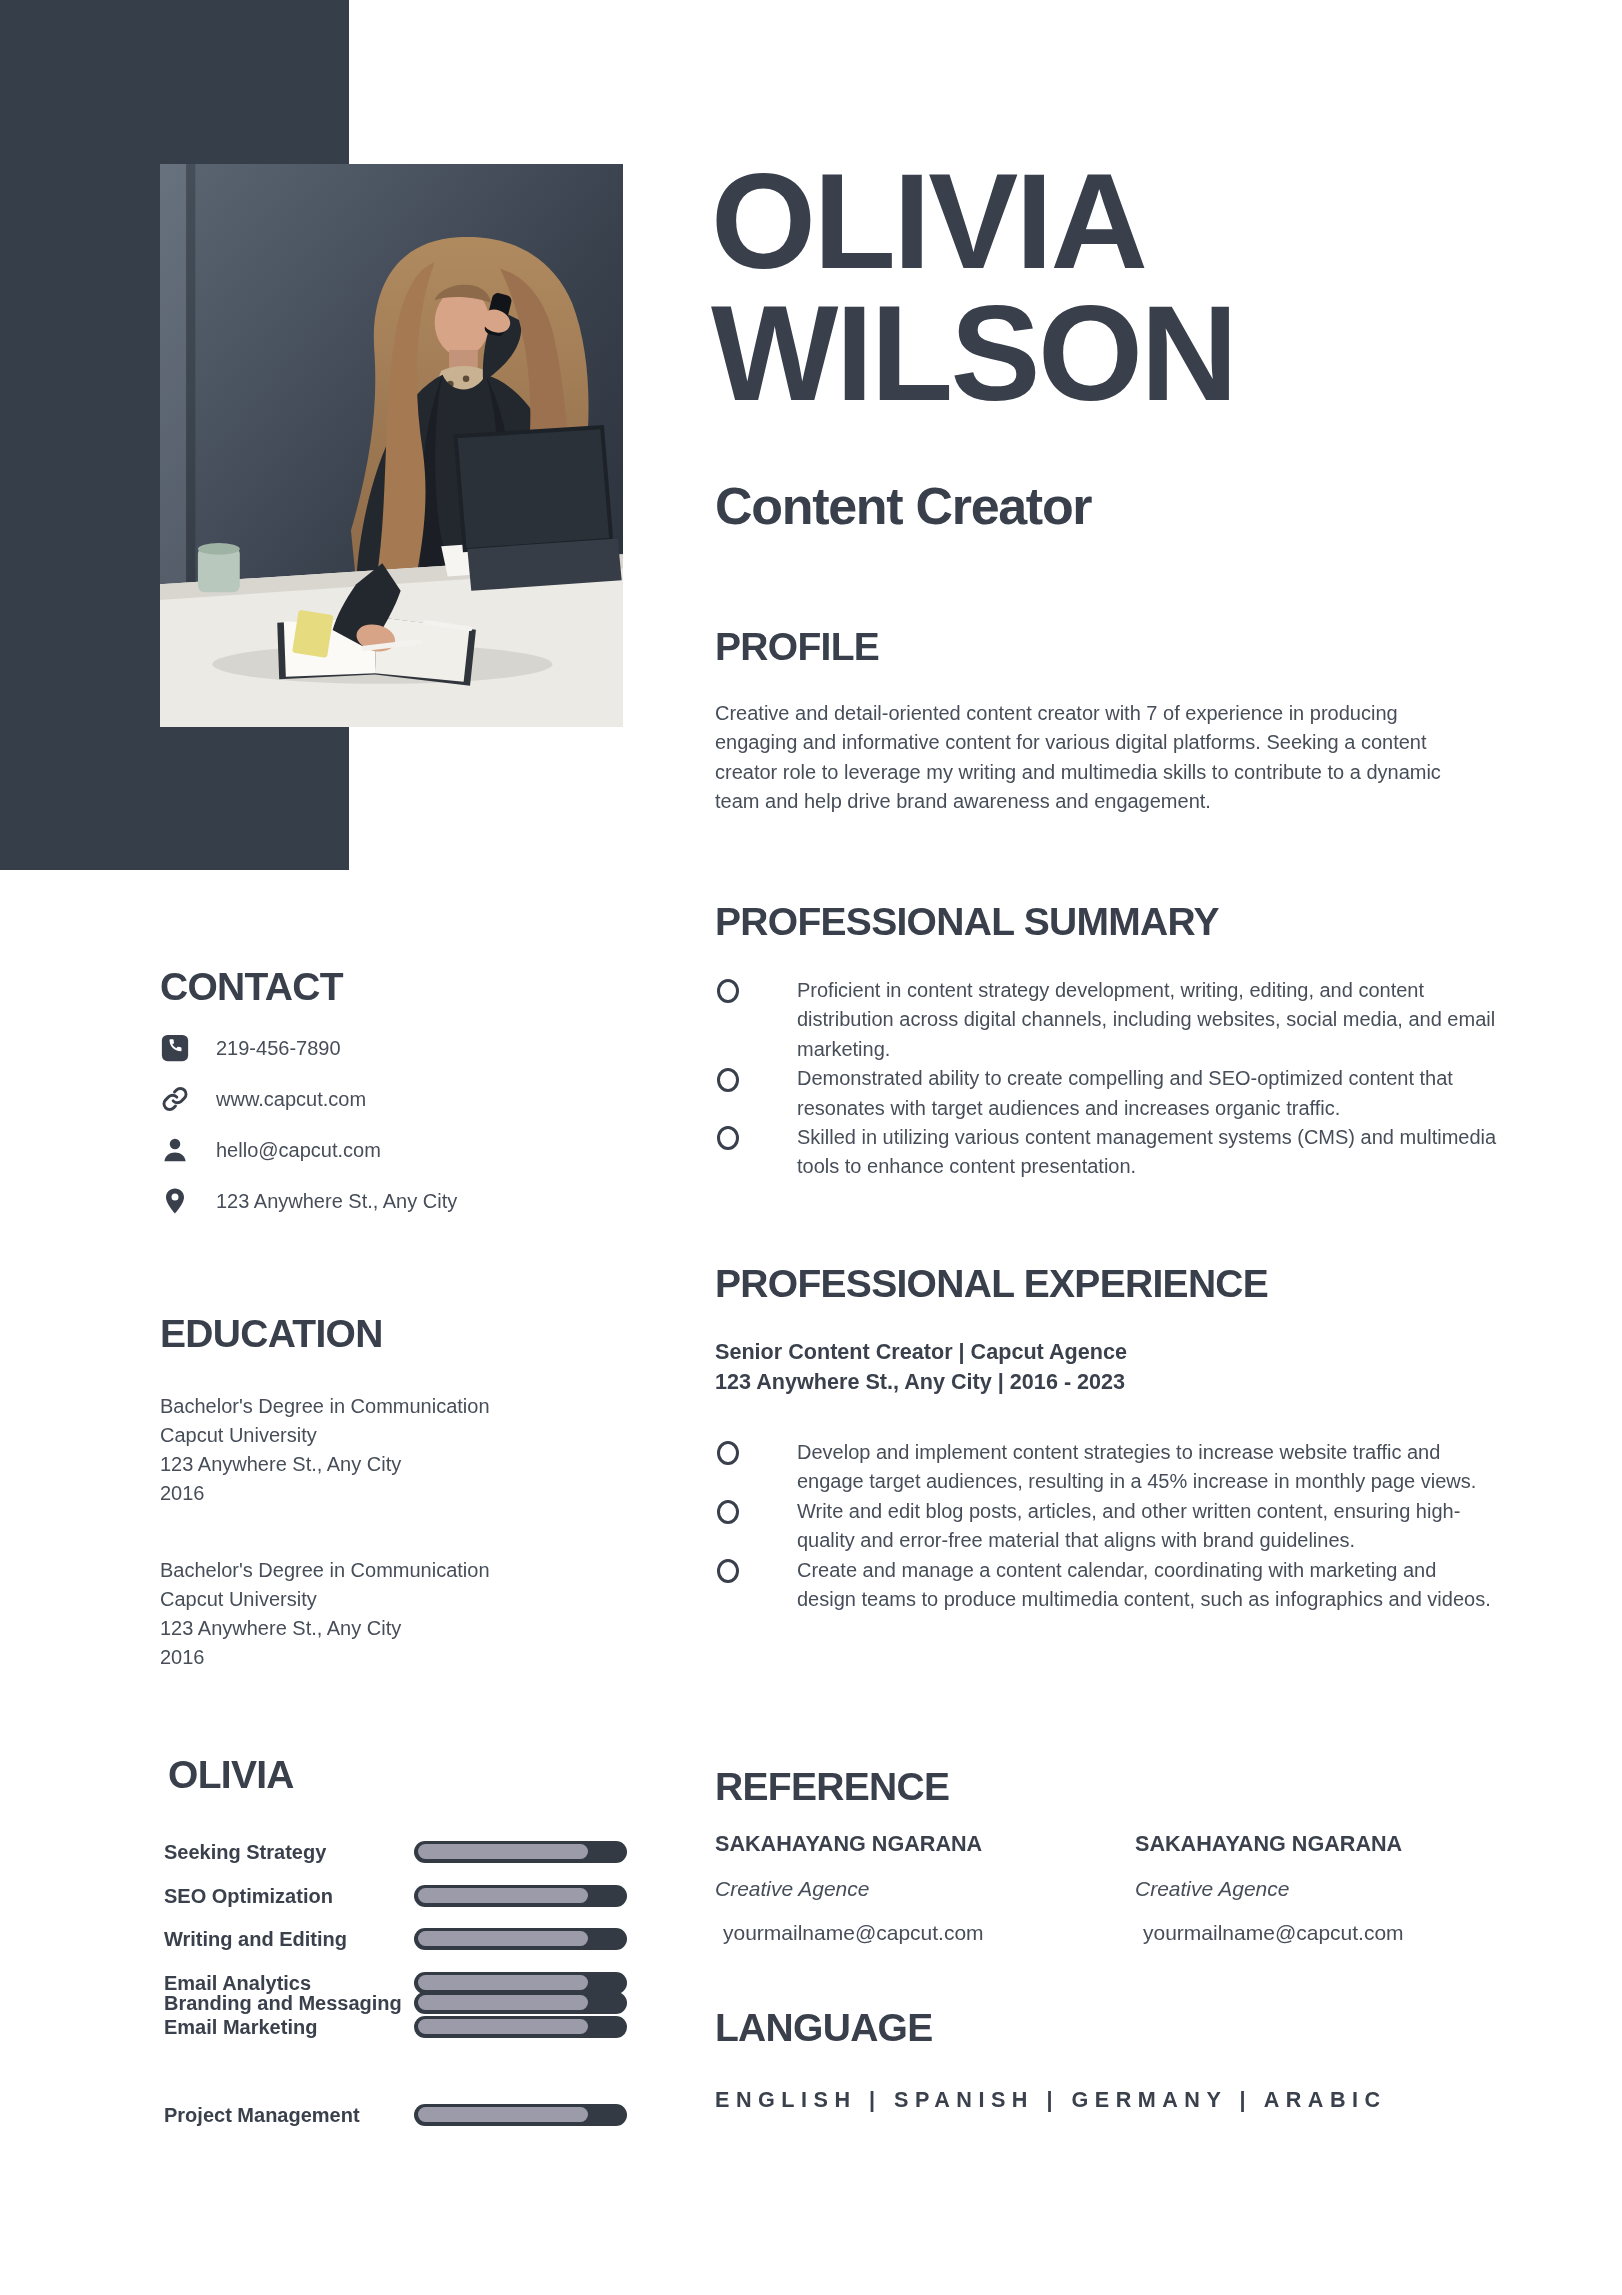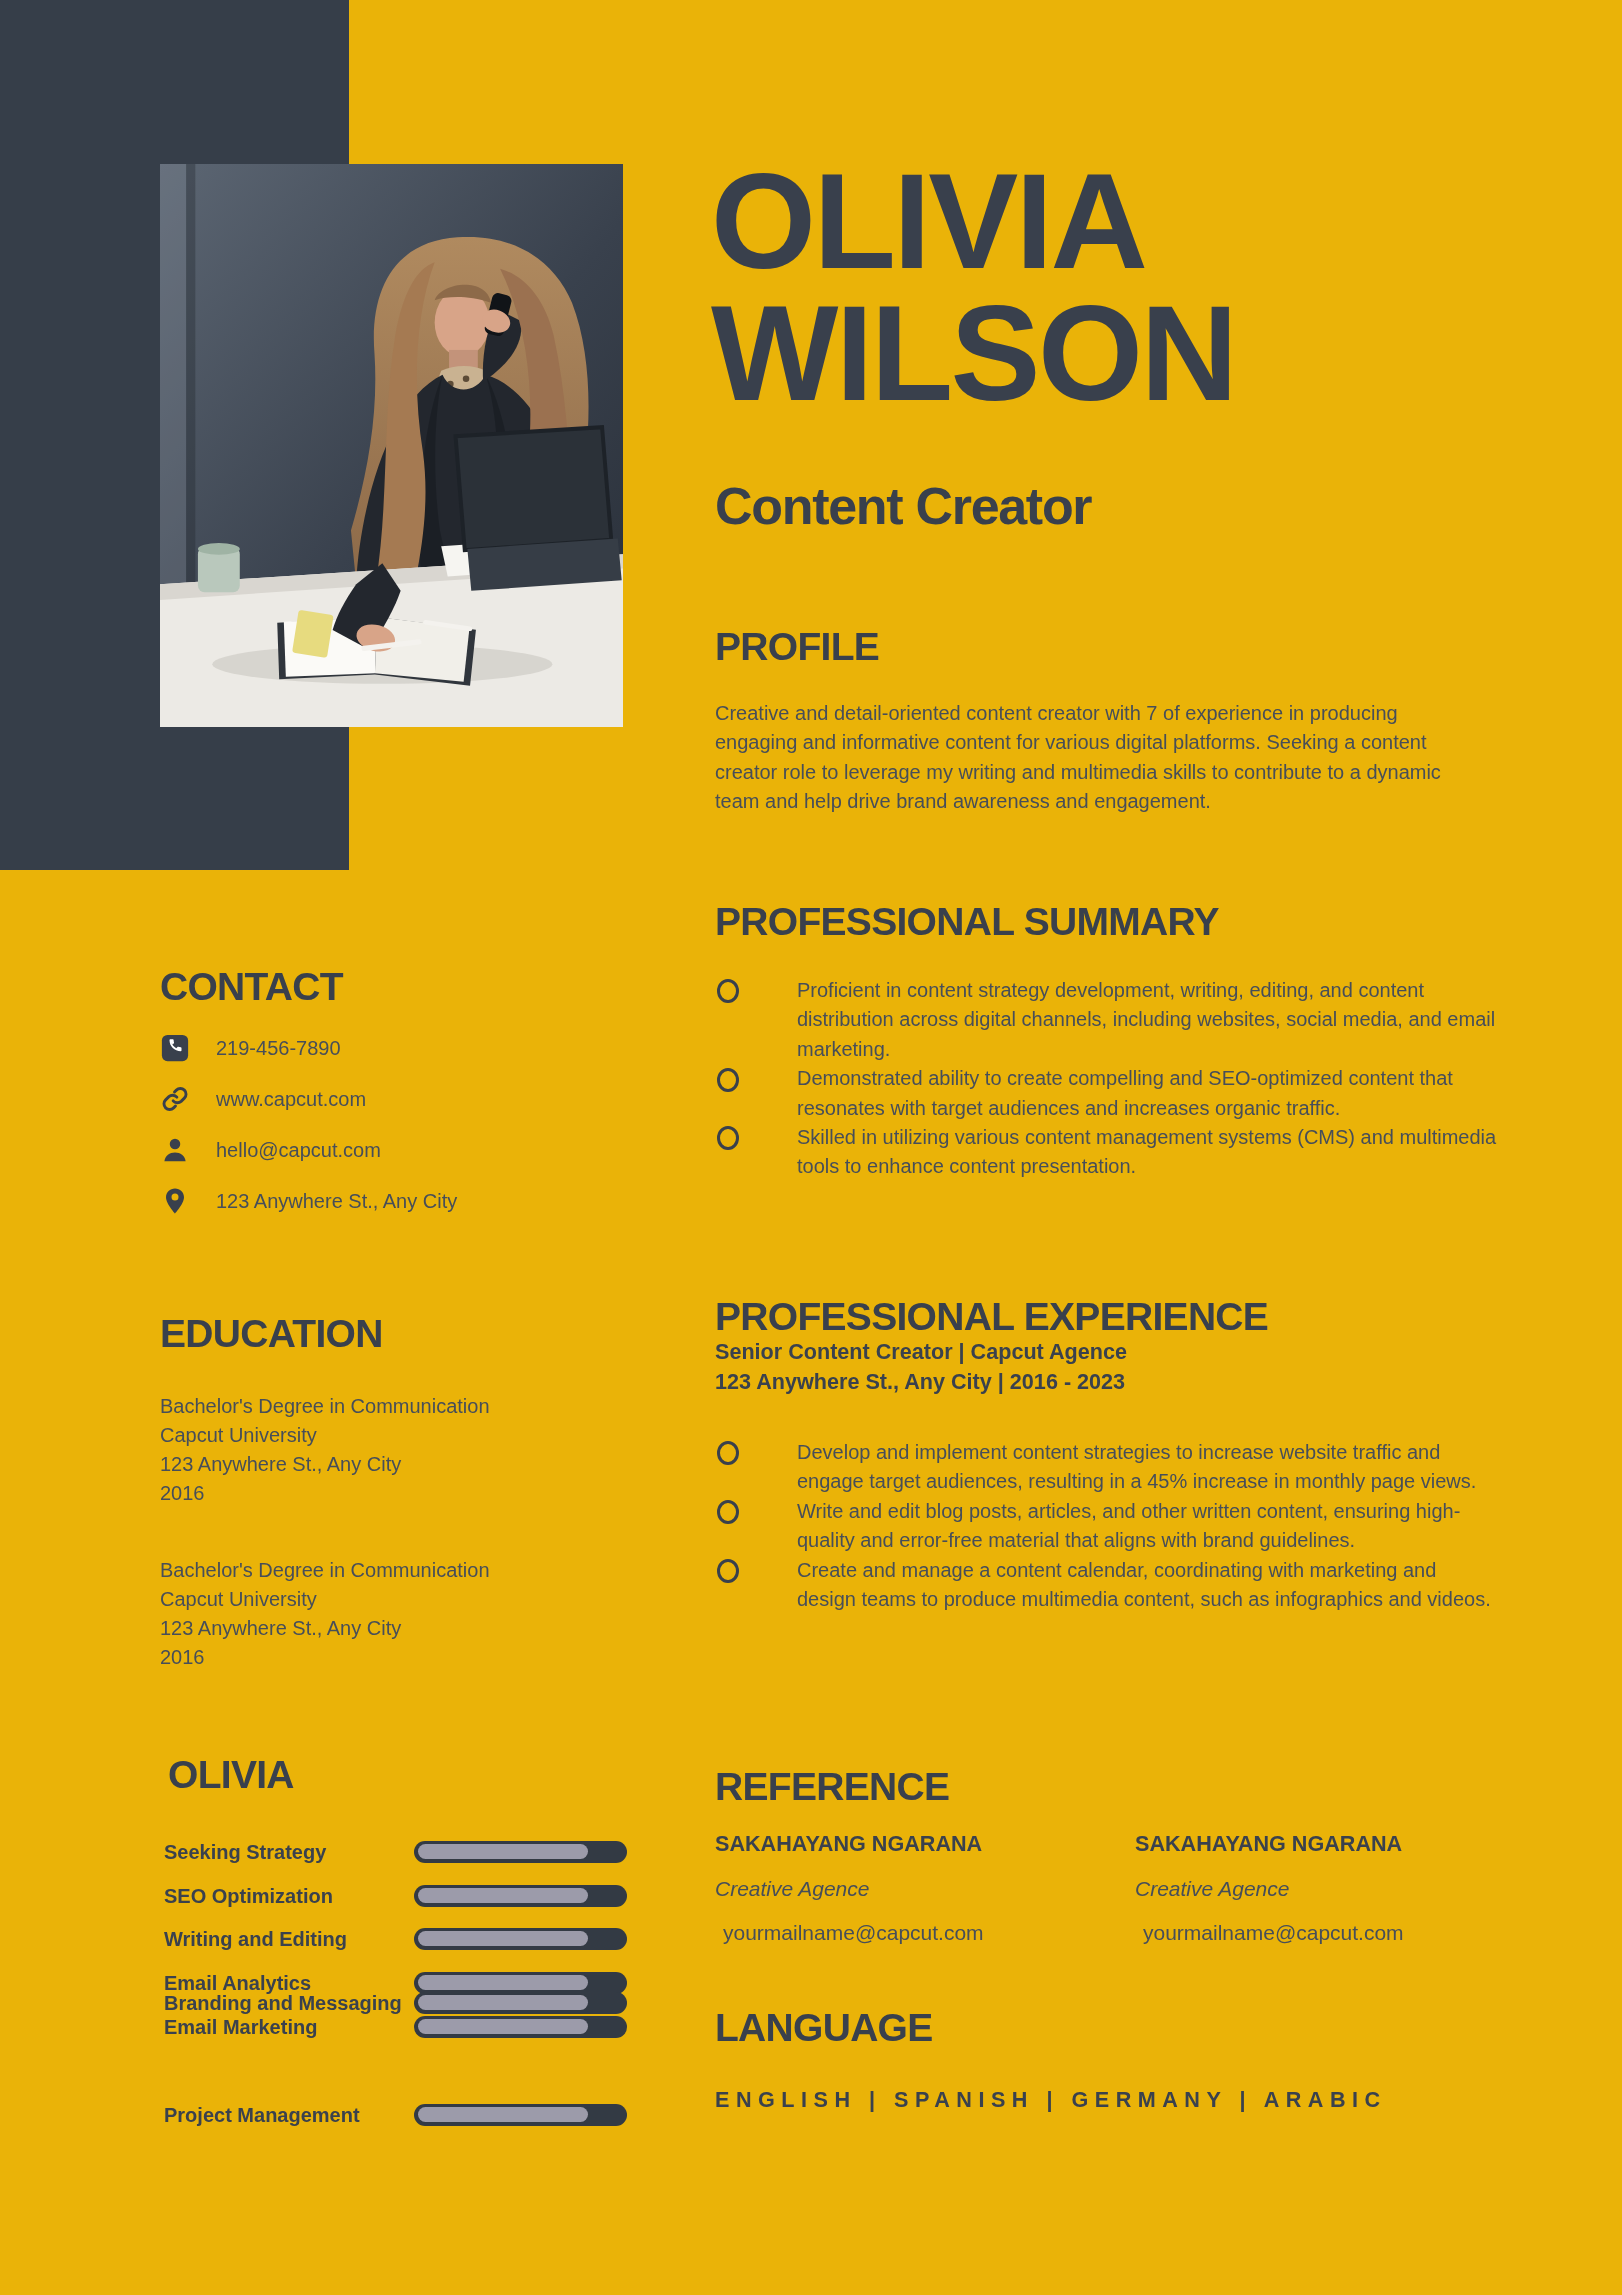--- a/index.html
+++ b/index.html
@@ -1,19 +1,19 @@
 <!DOCTYPE html>
 <html style="font-size:10.5px"><head>
 <meta charset="utf-8">
 <style>
   * { margin:0; padding:0; box-sizing:border-box; }
   body { background:#edeae6; }
   #page {
     position:relative; width:1623px; height:2295px;
-    background:#eab308; overflow:hidden;
+    background:#ffffff; overflow:hidden;
     font-family:"Liberation Sans", sans-serif; color:#474e59;
   }
   .abs { position:absolute; }
 
   .dark-rect { left:0; top:0; width:349px; height:870px; background:#363e49; }
 
   .photo { left:160px; top:164px; width:463px; height:563px; }
   .photo svg { display:block; width:100%; height:100%; }
 
   .name { left:711px; top:156px; font-size:135px; line-height:132px;
@@ -30,21 +30,21 @@
   #profile-body { left:715px; top:699px; width:762px; }
 
   #summary-h  { left:715px; top:902px; }
   #summary-list { left:715px; top:976px; width:785px; }
 
   ul.blt { list-style:none; }
   ul.blt li { position:relative; padding-left:82px; font-size:20px; line-height:29.4px; color:#474e59; }
   ul.blt .ring { position:absolute; left:2px; top:3.3px; width:21.6px; height:24px;
                  border:3.3px solid #39404c; border-radius:50%; }
 
-  #exp-h { left:715px; top:1297px; }
+  #exp-h { left:715px; top:1264px; }
   #exp-title { left:715px; top:1337px; font-size:21.6px; line-height:30px;
                font-weight:bold; color:#3a414d; }
   #exp-list { left:715px; top:1438px; width:785px; }
 
   #ref-h { left:715px; top:1767px; }
   .ref-col { top:1831px; width:399px; }
   #ref-col-0 { left:715px; }
   #ref-col-1 { left:1135px; }
   .ref-name   { font-size:21.6px; font-weight:bold; color:#3a414d; }
   .ref-company{ margin-top:20px; font-size:21px; font-style:italic; color:#474e59; }

